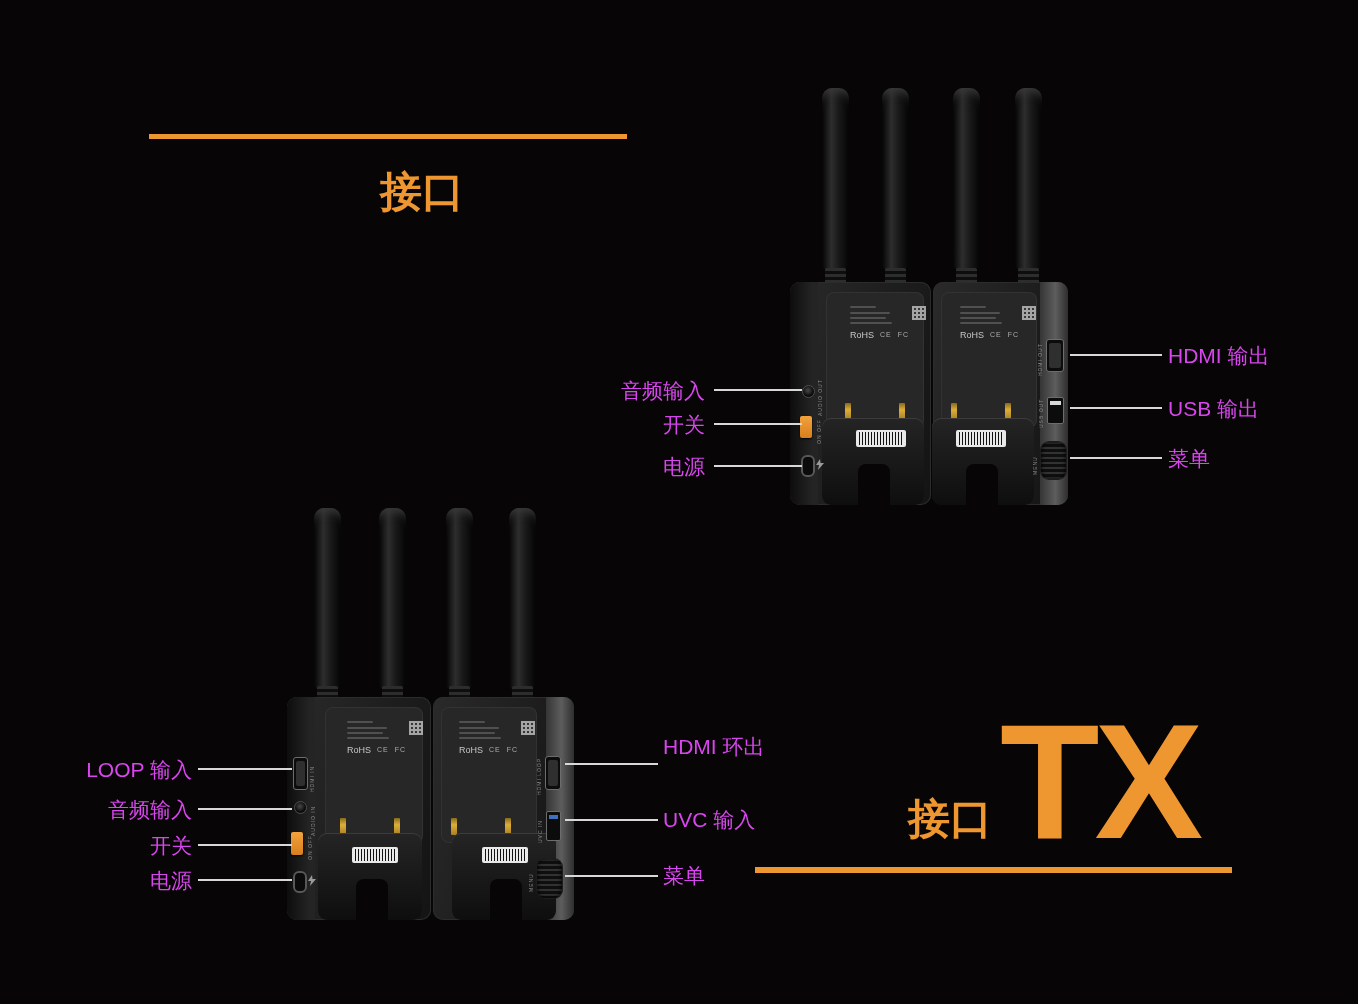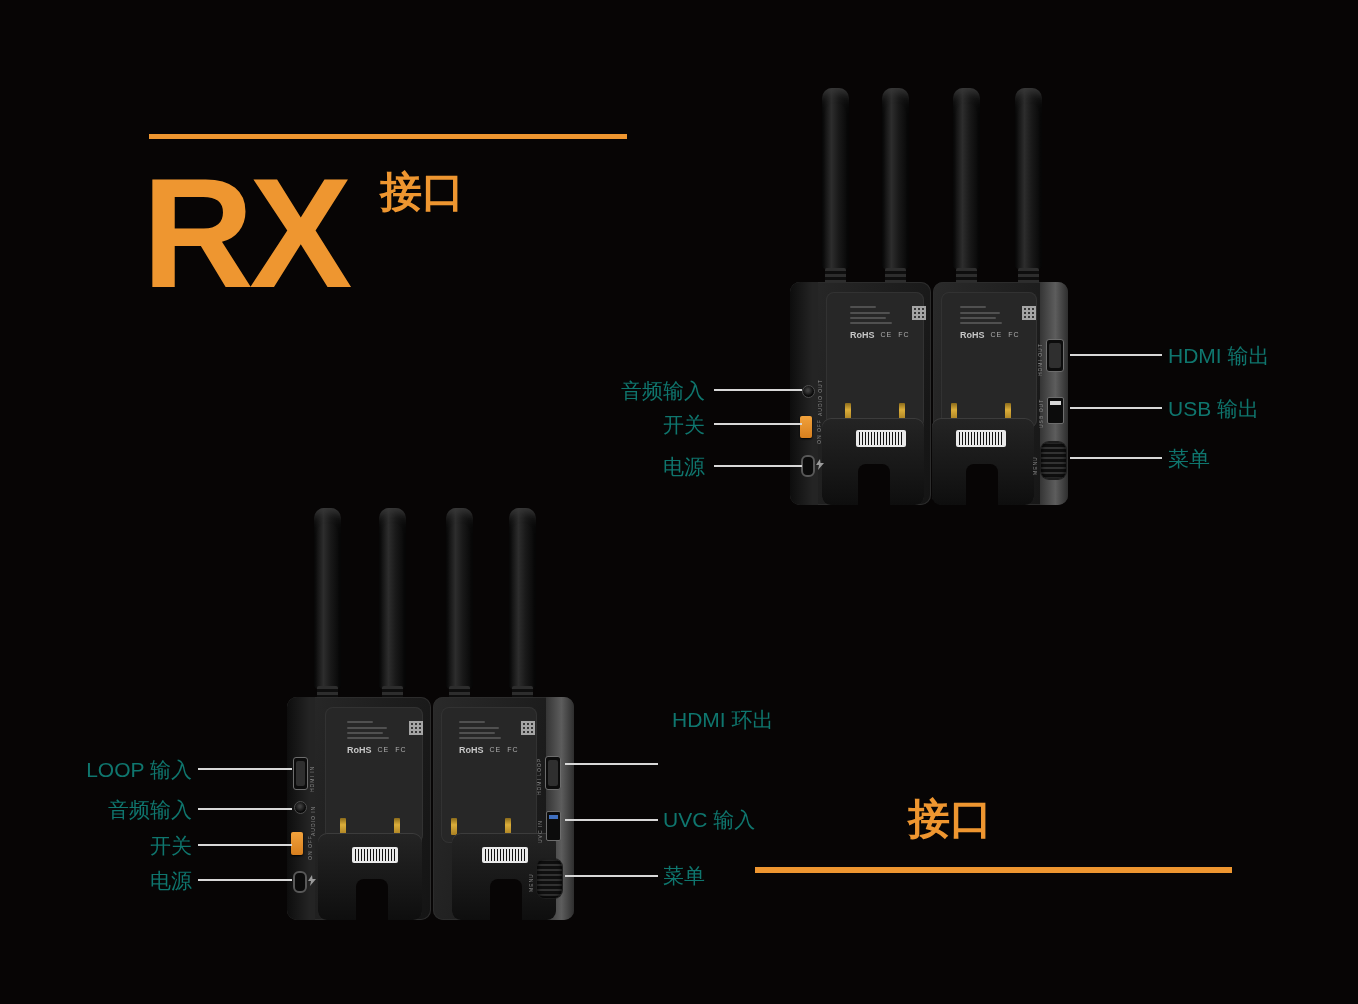--- a/index.html
+++ b/index.html
@@ -6,21 +6,21 @@
   .stage{position:relative;width:1358px;height:1004px;background:#070505;overflow:hidden;
          font-family:"Liberation Sans","DejaVu Sans",sans-serif;}
   .abs{position:absolute;}
 
   
   .accent-line{background:var(--accent,#EE9630);}
   .big-title{color:var(--accent,#EE9630);font-weight:bold;line-height:1;letter-spacing:-5px;white-space:nowrap;}
   .subtitle{color:var(--accent,#EE9630);font-weight:bold;font-size:42px;line-height:1;white-space:nowrap;}
 
   
-  .callout-label{color:#0f766e;font-size:21px;line-height:24px;white-space:nowrap;}
+  .callout-label{color:#d946ef;font-size:21px;line-height:24px;white-space:nowrap;}
   .ta-r{text-align:right;}
   .callout-line{height:2px;background:#d8d8d8;}
 
   
   .antenna{width:27px;height:181px;border-radius:10px 10px 4px 4px;
            background:linear-gradient(90deg,#060606,#2d2d2d 35%,#191919 62%,#050505);
            box-shadow:inset 0 12px 10px -8px #3a3a3a;}
   .ant-base{width:21px;height:16px;border-radius:2px;
             background:repeating-linear-gradient(180deg,#2d2d2d 0 3px,#0e0e0e 3px 6px);}
 
@@ -29,21 +29,21 @@
             border-radius:10px;box-shadow:inset 0 0 0 1px #2c2c2c;}
   .strip-left{background:linear-gradient(90deg,#0d0d0d,#242424 80%);border-radius:10px 0 0 10px;}
   .strip-right{background:linear-gradient(90deg,#353535,#5d5d5d 55%,#2e2e2e);border-radius:0 10px 10px 0;}
   .panel{background:#272727;border-radius:8px;box-shadow:inset 0 0 0 1px #323232;}
 
   
   .plate-line{height:2px;background:#7a7a7a;opacity:.5;border-radius:1px;}
   .qr{width:14px;height:14px;opacity:.75;
       background:repeating-linear-gradient(0deg,#cfcfcf 0 2px,transparent 2px 4px),
                  repeating-linear-gradient(90deg,#cfcfcf 0 2px,#3d3d3d 2px 4px);}
-  .rohs{font-size:9px;font-weight:bold;color:#c6c6c6;line-height:10px;}
+  .rohs{font-size:9px;font-weight:normal;color:#c6c6c6;line-height:10px;}
   .cert{font-size:7px;color:#aeaeae;line-height:10px;letter-spacing:1px;}
 
   
   .pin{width:6px;height:17px;border-radius:1px;
        background:linear-gradient(180deg,#8a6a1a,#dcae3a 40%,#a87f22);}
   .battery{background:linear-gradient(180deg,#242424,#161616 65%,#0e0e0e);
            border-radius:9px;box-shadow:inset 0 1px 0 #3c3c3c;}
   .barcode{background:#e9e9e9;border-radius:2px;}
   .bars{position:absolute;left:3px;right:3px;top:2px;bottom:2px;
         background:repeating-linear-gradient(90deg,#111 0 1px,transparent 1px 3px);}
@@ -66,24 +66,24 @@
   .vlabel{writing-mode:vertical-rl;transform:rotate(180deg);font-size:5px;color:#8d8d8d;
           letter-spacing:1px;white-space:nowrap;line-height:6px;}
   .bolt{width:8px;height:11px;}
 </style>
 </head>
 <body style="background: rgb(7, 5, 5);">
 
 <div class="stage">
 
   <div class="abs accent-line" style="left:149px;top:134px;width:478px;height:5px;"></div>
-  <div class="abs big-title" style="left:142px;top:156px;font-size:155px;">RX</div>
   <div class="abs subtitle" style="left:380px;top:171px;">接口</div>
 
   <div class="abs subtitle" style="left:908px;top:798px;">接口</div>
+  <div class="abs big-title" style="left:1000px;top:700px;font-size:163px;">TX</div>
   <div class="abs accent-line" style="left:755px;top:867px;width:477px;height:6px;"></div>
 
   <div class="abs antenna" style="left:822px;top:88px;"></div>
   <div class="abs antenna" style="left:882px;top:88px;"></div>
   <div class="abs antenna" style="left:953px;top:88px;"></div>
   <div class="abs antenna" style="left:1015px;top:88px;"></div>
   <div class="abs ant-base" style="left:825px;top:268px;"></div>
   <div class="abs ant-base" style="left:885px;top:268px;"></div>
   <div class="abs ant-base" style="left:956px;top:268px;"></div>
   <div class="abs ant-base" style="left:1018px;top:268px;"></div>
@@ -254,19 +254,19 @@
   <div class="abs callout-label ta-r" style="left:30px;top:758px;width:162px;">LOOP 输入</div>
   <div class="abs callout-line" style="left:198px;top:768px;width:94px;"></div>
   <div class="abs callout-label ta-r" style="left:30px;top:798px;width:162px;">音频输入</div>
   <div class="abs callout-line" style="left:198px;top:808px;width:94px;"></div>
   <div class="abs callout-label ta-r" style="left:30px;top:834px;width:162px;">开关</div>
   <div class="abs callout-line" style="left:198px;top:844px;width:94px;"></div>
   <div class="abs callout-label ta-r" style="left:30px;top:869px;width:162px;">电源</div>
   <div class="abs callout-line" style="left:198px;top:879px;width:94px;"></div>
 
   <div class="abs callout-line" style="left:565px;top:763px;width:93px;"></div>
-  <div class="abs callout-label" style="left:663px;top:708px;margin-left:9px;">HDMI 环出</div>
+  <div class="abs callout-label" style="left:663px;top:735px;">HDMI 环出</div>
   <div class="abs callout-line" style="left:565px;top:819px;width:93px;"></div>
   <div class="abs callout-label" style="left:663px;top:808px;">UVC 输入</div>
   <div class="abs callout-line" style="left:565px;top:875px;width:93px;"></div>
   <div class="abs callout-label" style="left:663px;top:864px;">菜单</div>
 
 </div>
 
 </body></html>

